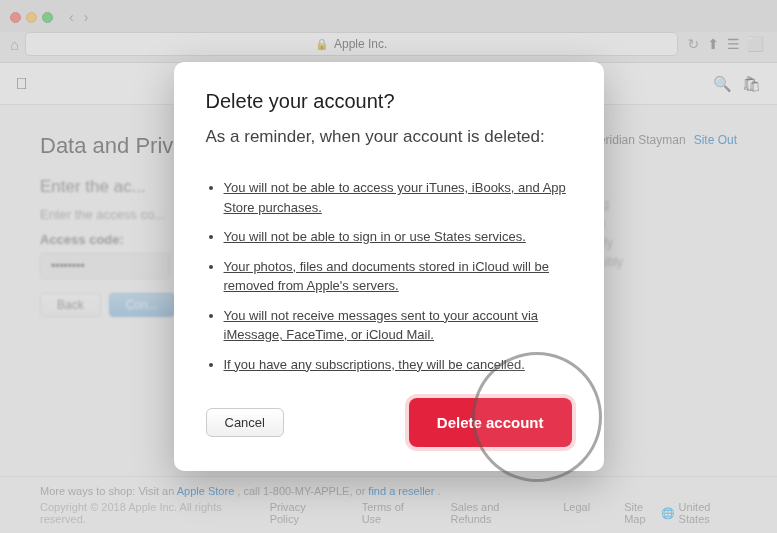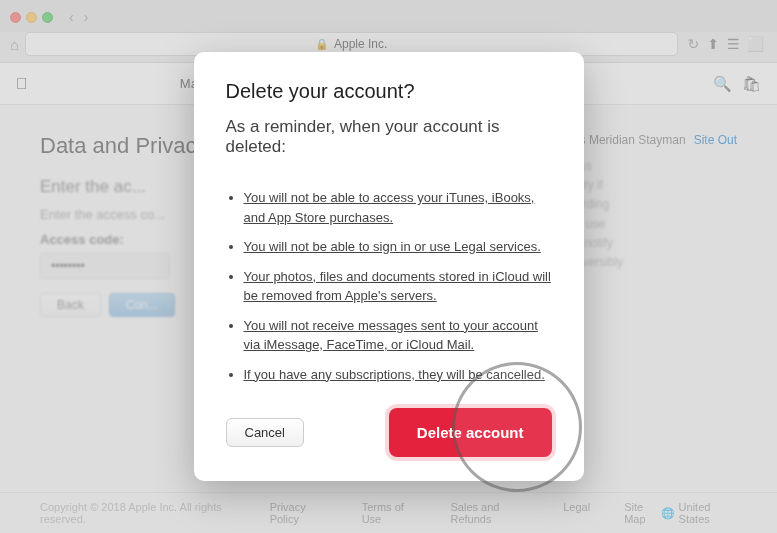--- a/index.html
+++ b/index.html
@@ -243,21 +243,21 @@
       align-items: center;
       justify-content: center;
       z-index: 10;
     }
 
     
     .modal {
       background: white;
       border-radius: 10px;
       padding: 28px 32px 24px 32px;
-      width: 390px;
+      width: 430px;
       box-shadow: 0 12px 40px rgba(0,0,0,0.25);
       position: relative;
       z-index: 20;
     }
     .modal-title {
       font-size: 20px;
       font-weight: 500;
       color: #222;
       margin-bottom: 14px;
     }
@@ -445,34 +445,41 @@
 account has been irreversibly</div>
   </div>
 </div>
 
 <div class="overlay">
   <div class="modal">
     <div class="modal-title">Delete your account?</div>
     <div class="modal-desc">As a reminder, when your account is deleted:</div>
     <ul class="modal-list">
       <li>You will not be able to access your iTunes, iBooks, and App Store purchases.</li>
-      <li>You will not be able to sign in or use Legal services.</li>
+      <li>You will not be able to sign in or use States services.</li>
       <li>Your photos, files and documents stored in iCloud will be removed from Apple's servers.</li>
       <li>You will not receive messages sent to your account via iMessage, FaceTime, or iCloud Mail.</li>
       <li>If you have any subscriptions, they will be cancelled.</li>
     </ul>
     <div class="modal-actions" style="position:relative;">
       <button class="btn-cancel">Cancel</button>
       <button class="btn-delete">Delete account</button>
       <div class="spotlight-ring"></div>
     </div>
   </div>
 </div>
 
 <div class="footer">
+  <div class="footer-top">
+    <span>More ways to shop: Visit an</span>
+    <a href="#" style="color:#0070c9;text-decoration:none;">Apple Store</a>
+    <span>, call 1-800-MY-APPLE, or</span>
+    <a href="#" style="color:#0070c9;text-decoration:none;">find a reseller</a>
+    <span>.</span>
+  </div>
   <div class="footer-bottom">
     <span class="footer-copyright">Copyright © 2018 Apple Inc. All rights reserved.</span>
     <div class="footer-links">
       <a class="footer-link" href="#">Privacy Policy</a>
       <a class="footer-link" href="#">Terms of Use</a>
       <a class="footer-link" href="#">Sales and Refunds</a>
       <a class="footer-link" href="#">Legal</a>
       <a class="footer-link" href="#">Site Map</a>
     </div>
     <div class="footer-locale">

